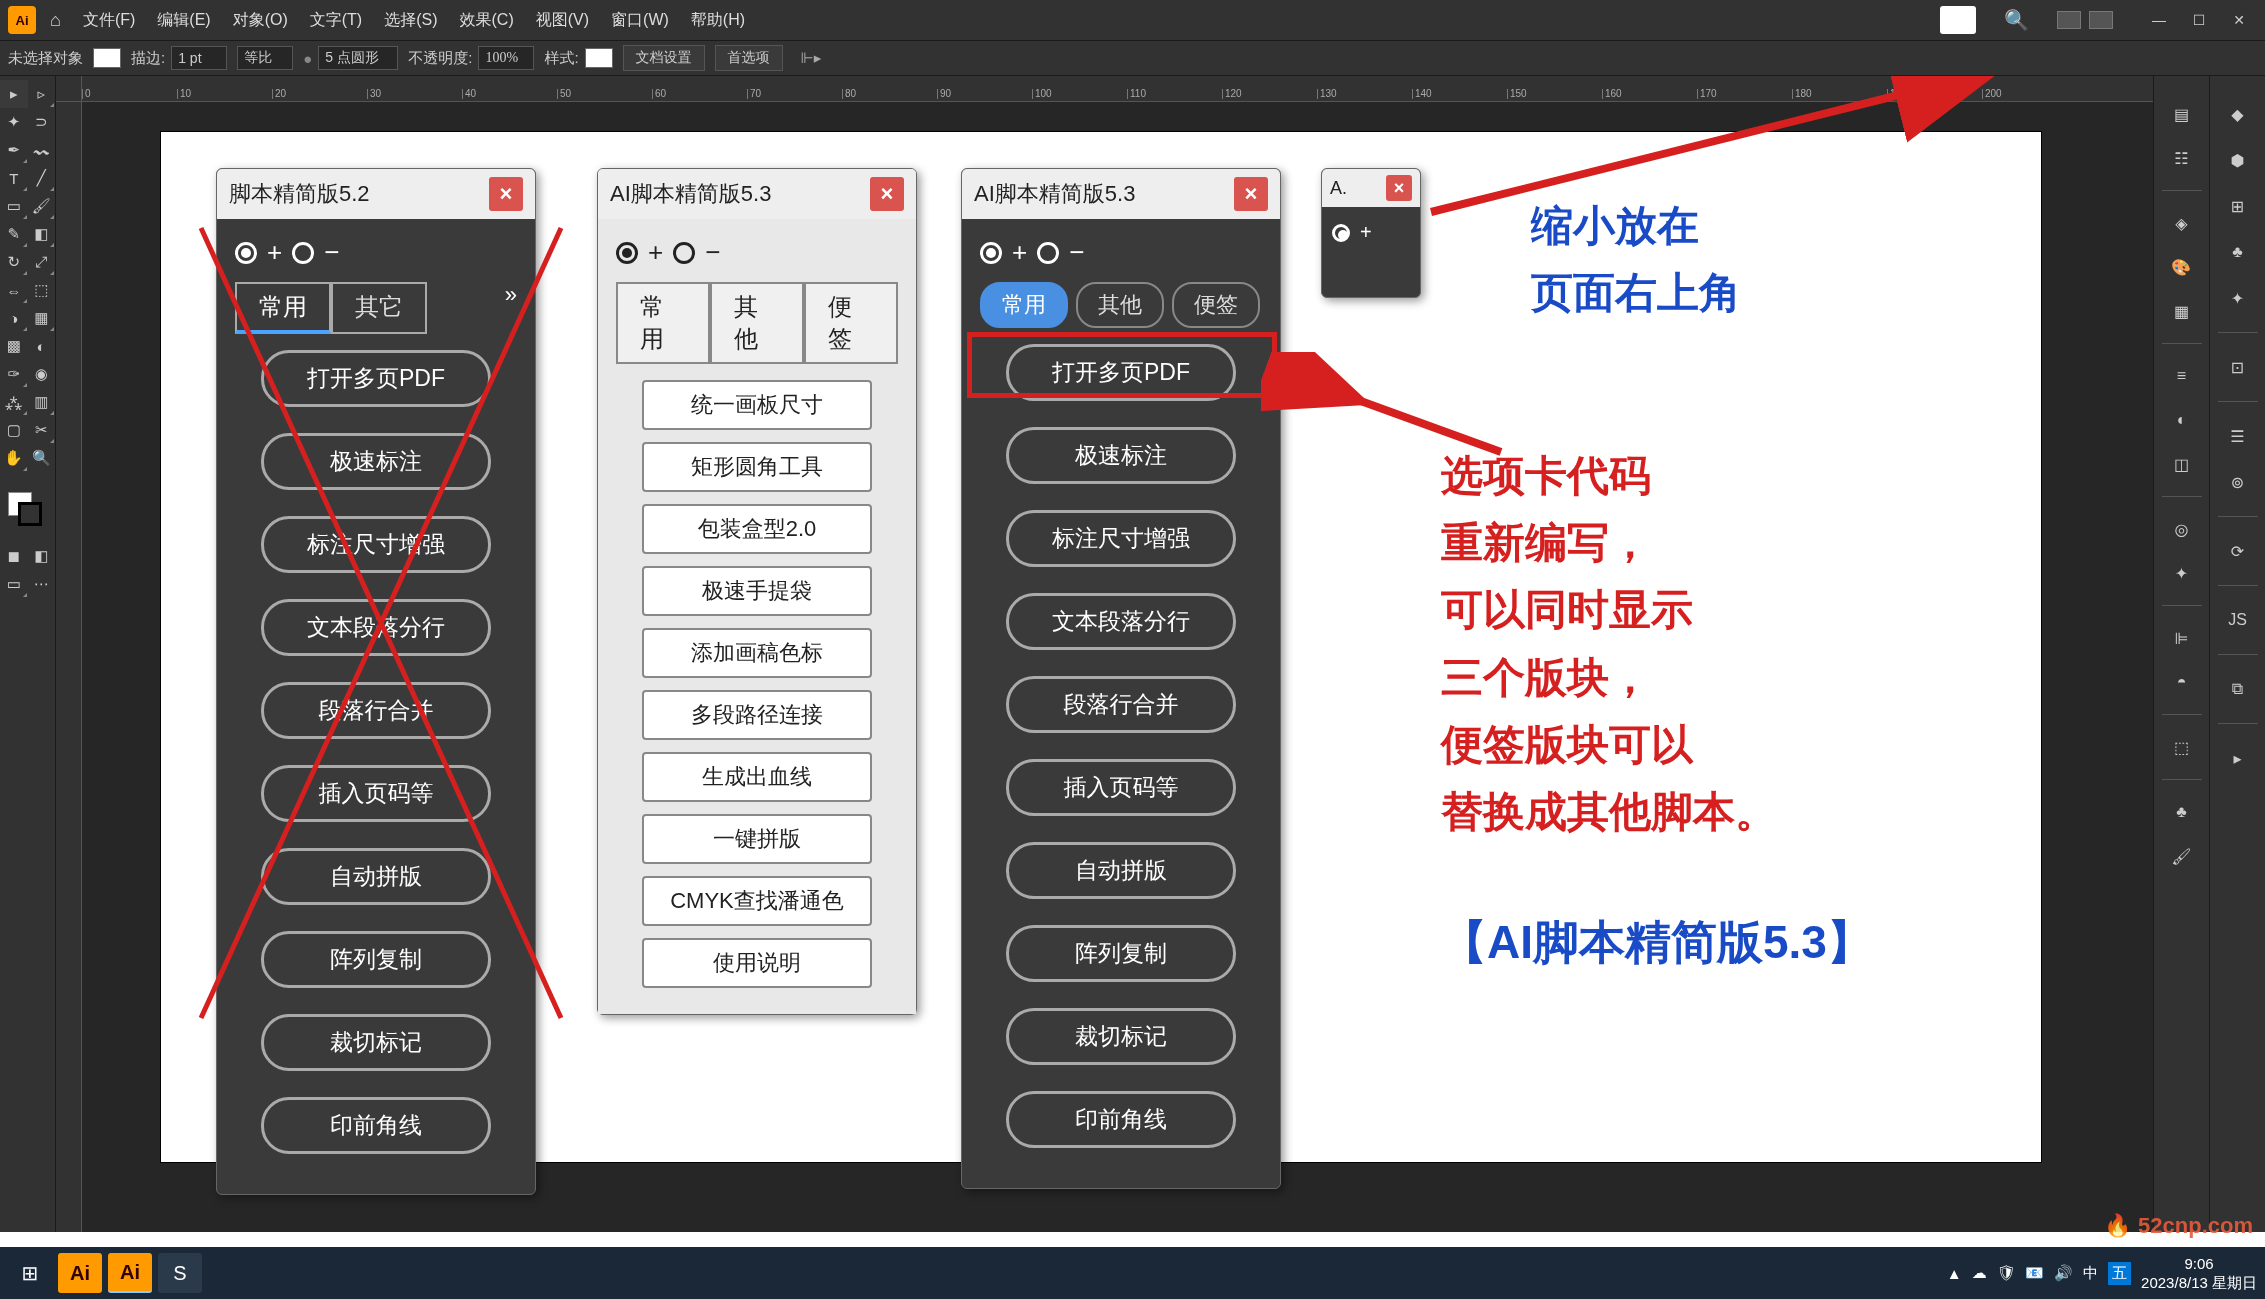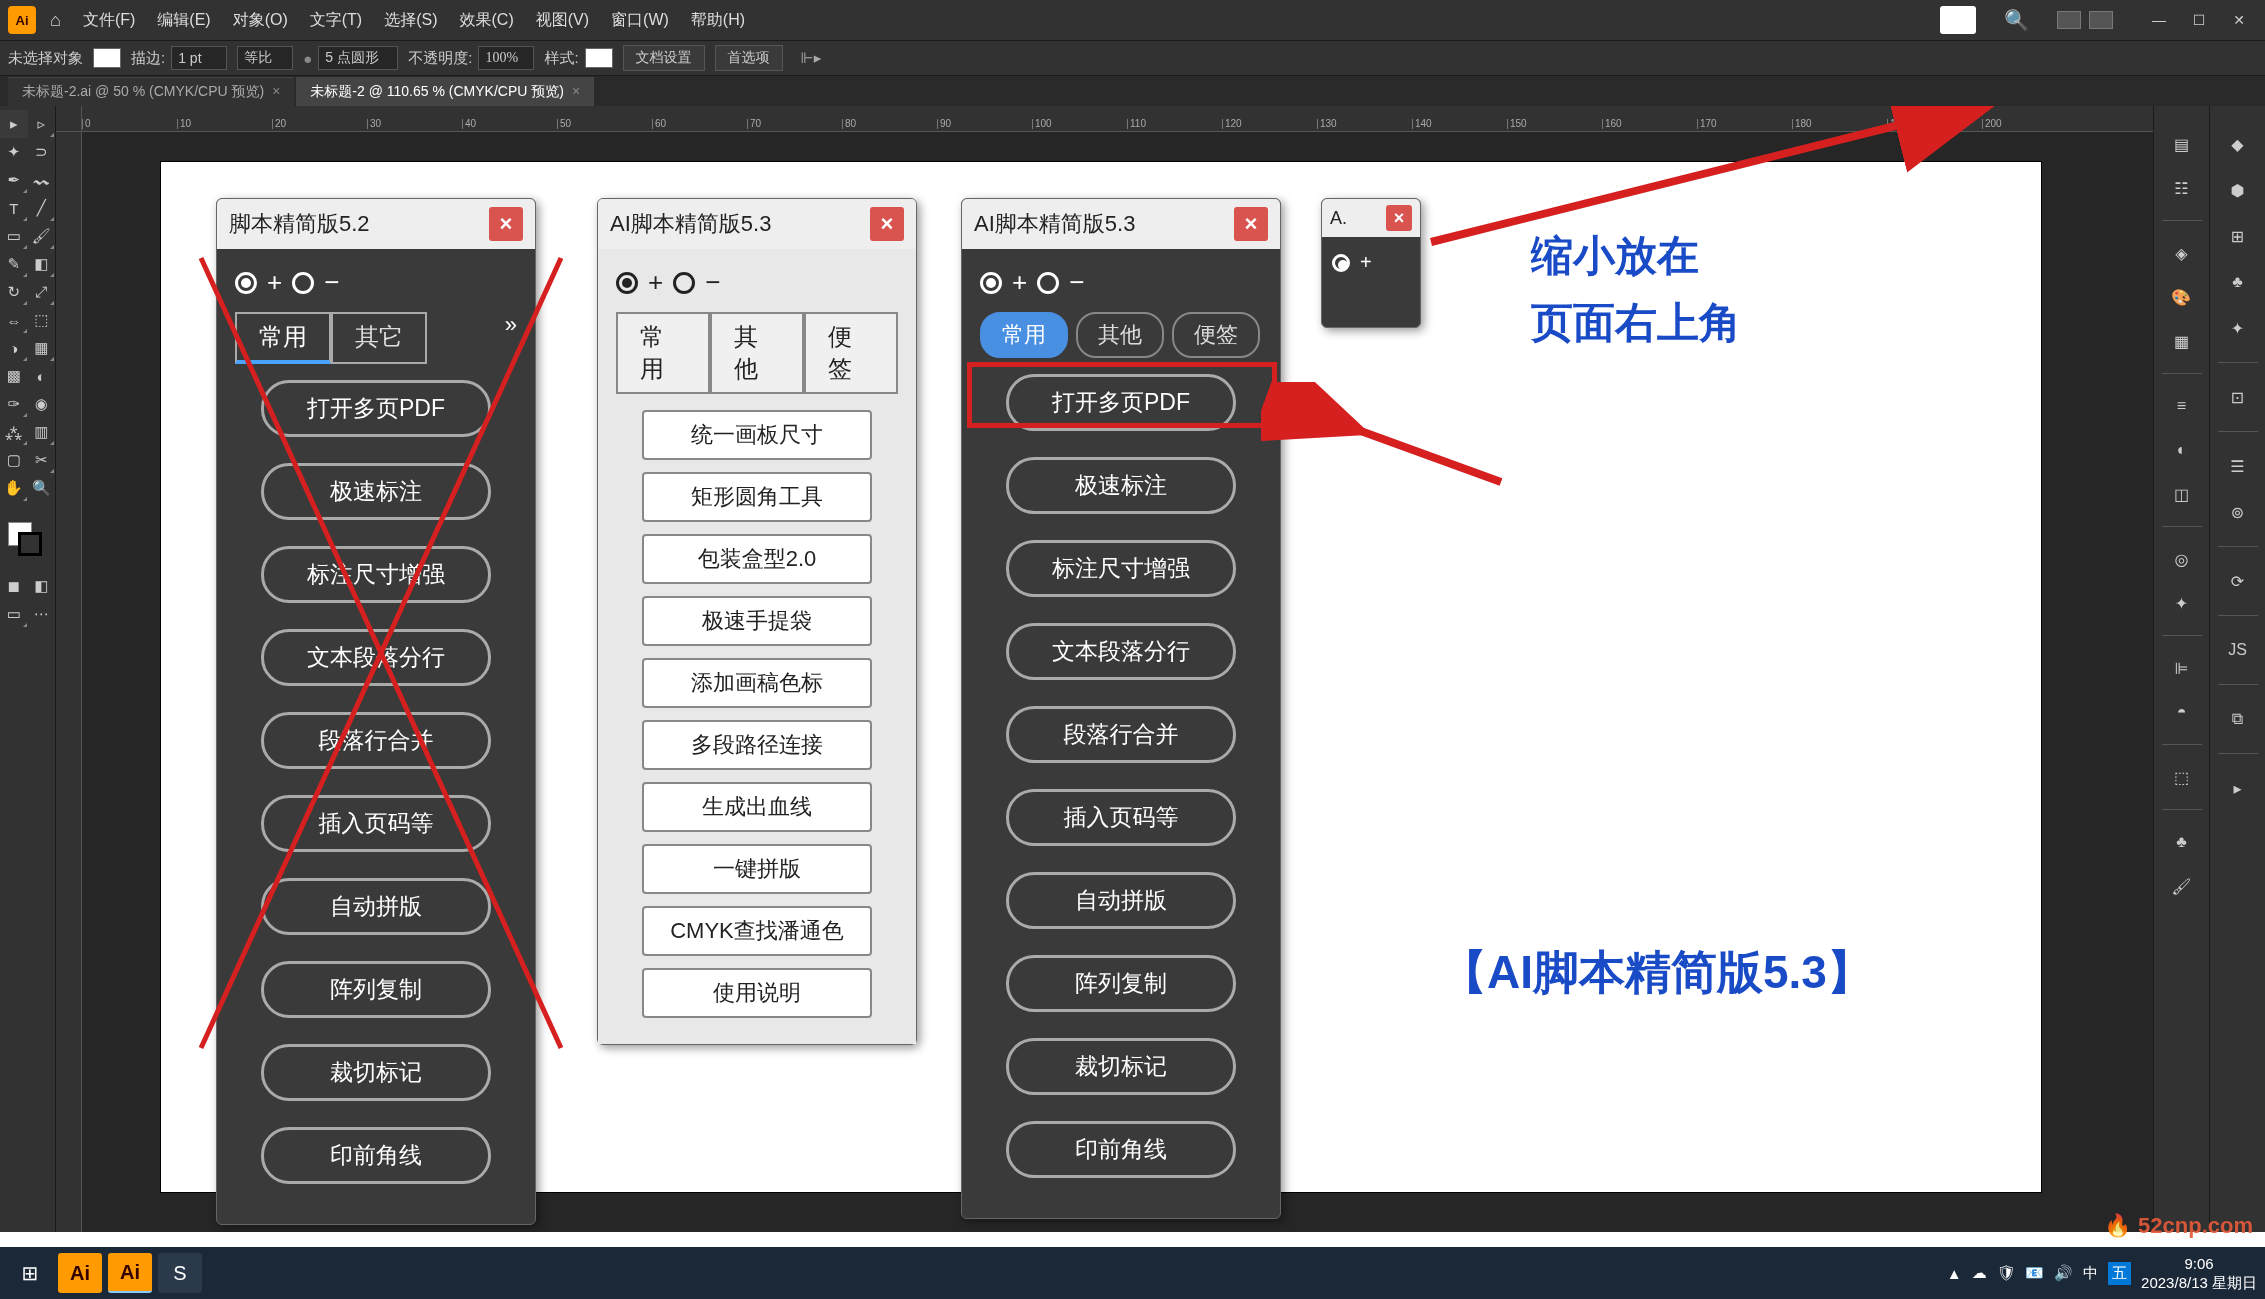--- a/index.html
+++ b/index.html
@@ -138,24 +138,20 @@
     </div>
     <div class="opt-group">
       <span>样式:</span>
       <div class="opt-swatch"></div>
     </div>
     <button class="opt-btn">文档设置</button>
     <button class="opt-btn">首选项</button>
     <span style="margin-left:8px;color:#aaa">⊩▸</span>
   </div>
 
-  <div class="tabs">
-    <div class="doc-tab"><span>未标题-2.ai @ 50 % (CMYK/CPU 预览)</span><span class="tab-close">×</span></div>
-    <div class="doc-tab active"><span>未标题-2 @ 110.65 % (CMYK/CPU 预览)</span><span class="tab-close">×</span></div>
-  </div>
 
   <div class="main">
     <div class="toolbox">
       <div class="tool-row">
           <div class="tool active">▸</div>
           <div class="tool">▹<span class="tool-tri"></span></div>
         </div>
       <div class="tool-row">
           <div class="tool">✦</div>
           <div class="tool">⊃</div>
@@ -374,20 +370,26 @@
           <defs>
               <marker id="ah2" markerWidth="14" markerHeight="14" refX="12" refY="6" orient="auto">
                 <path d="M14,0 L14,12 L0,6 z" fill="#d62020"></path>
               </marker>
             </defs>
           <line x1="240" y1="100" x2="20" y2="20" stroke="#d62020" stroke-width="8" marker-end="url(#ah2)"></line>
         </svg>
 
         <div class="annotation anno-blue" style="top:60px;left:1370px;white-space:pre">缩小放在
 页面右上角</div>
+        <div class="annotation anno-red" style="top:310px;left:1280px;white-space:pre">选项卡代码
+重新编写，
+可以同时显示
+三个版块，
+便签版块可以
+替换成其他脚本。</div>
         <div class="anno-title" style="top:780px;left:1280px">【AI脚本精简版5.3】</div>
 
       </div>
     </div>
 
     <div class="panel-strip">
       <div class="strip-icon">▤</div>
       <div class="strip-icon">☷</div>
       <div class="strip-divider"></div>
       <div class="strip-icon">◈</div>

